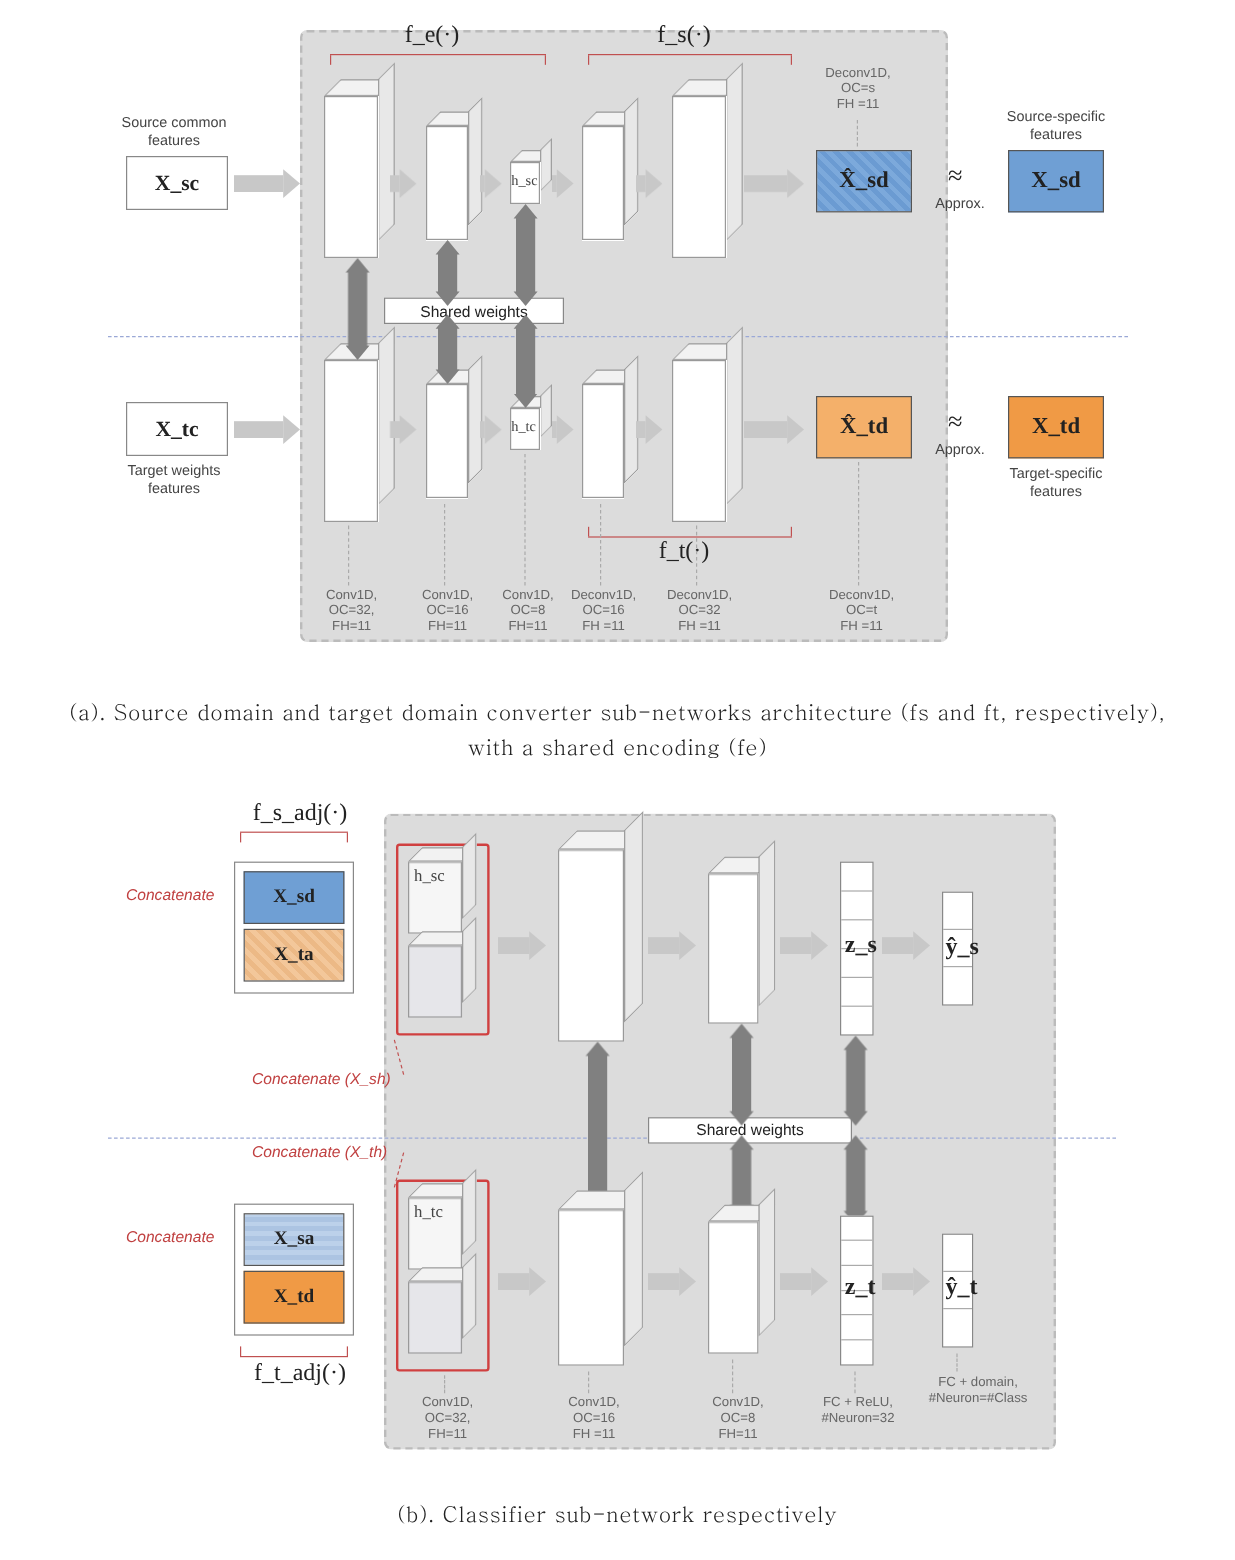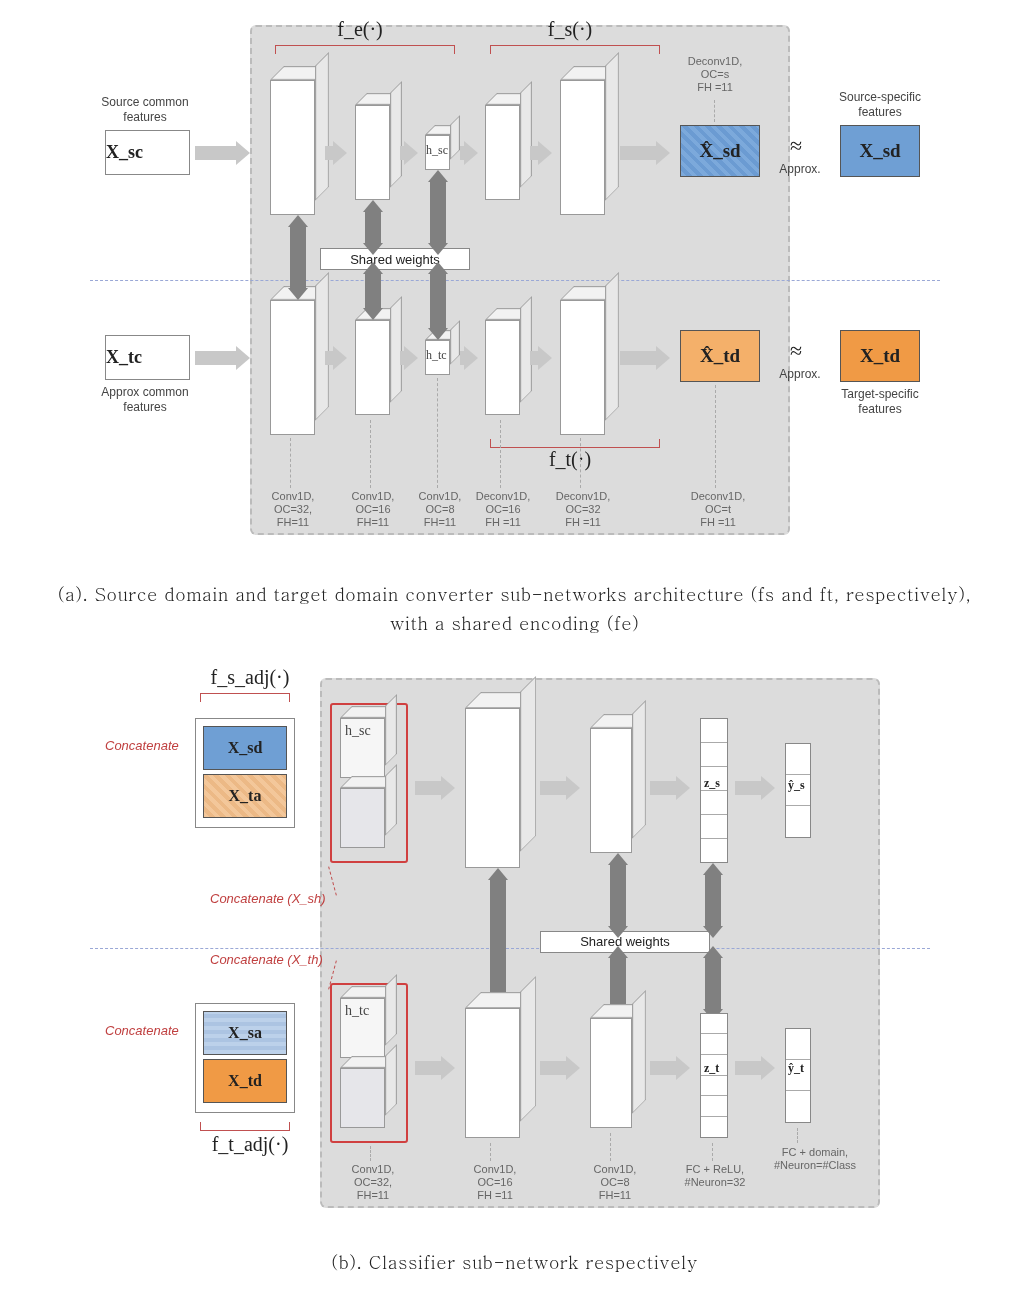--- a/index.html
+++ b/index.html
@@ -20,21 +20,21 @@
     background: #dcdcdc;
     border: 2px dashed #bbb;
     border-radius: 6px;
   }
   .input-box {
     position: absolute;
     background: #fff;
     border: 1px solid #888;
     display: flex;
     align-items: center;
-    justify-content: flex-start;
+    justify-content: center;
     font-family: "Times New Roman", serif;
     font-size: 18px;
     font-weight: bold;
   }
   .small-label {
     position: absolute;
     font-size: 12px;
     color: #444;
     text-align: center;
     line-height: 1.25;
@@ -200,21 +200,21 @@
     border:1px solid #888;
   }
   .vec-box .cell{
     border-bottom:1px solid #aaa;
   }
   .vec-box .cell:last-child{border-bottom:none;}
   .vec-lbl{
     position:absolute;
     font-family:"Times New Roman",serif;
     font-weight:bold;
-    font-size:12px;
+    font-size:20px;
   }
   .dotted-v{
     position:absolute;
     border-left:1px dashed #c05050;
   }
   .leader{
     position:absolute;
     border-top:1px dashed #aaa;
   }
 </style>
@@ -233,21 +233,21 @@
 
   <div class="small-label" style="left:100px;top:95px;white-space:pre-line;text-align:center;">Source common
 features</div>
   <div class="input-box" style="left:105px;top:130px;width:85px;height:45px;">
     <span>X_sc</span>
   </div>
 
   <div class="input-box" style="left:105px;top:335px;width:85px;height:45px;">
     <span>X_tc</span>
   </div>
-  <div class="small-label" style="left:100px;top:385px;white-space:pre-line;">Approx common
+  <div class="small-label" style="left:100px;top:385px;white-space:pre-line;">Target weights
 features</div>
 
   <div class="flow-arrow" style="left:195px;top:143px;width:55px;">
       <div class="shaft"></div>
       <div class="head"></div>
     </div>
   <div class="flow-arrow" style="left:195px;top:348px;width:55px;">
       <div class="shaft"></div>
       <div class="head"></div>
     </div>

